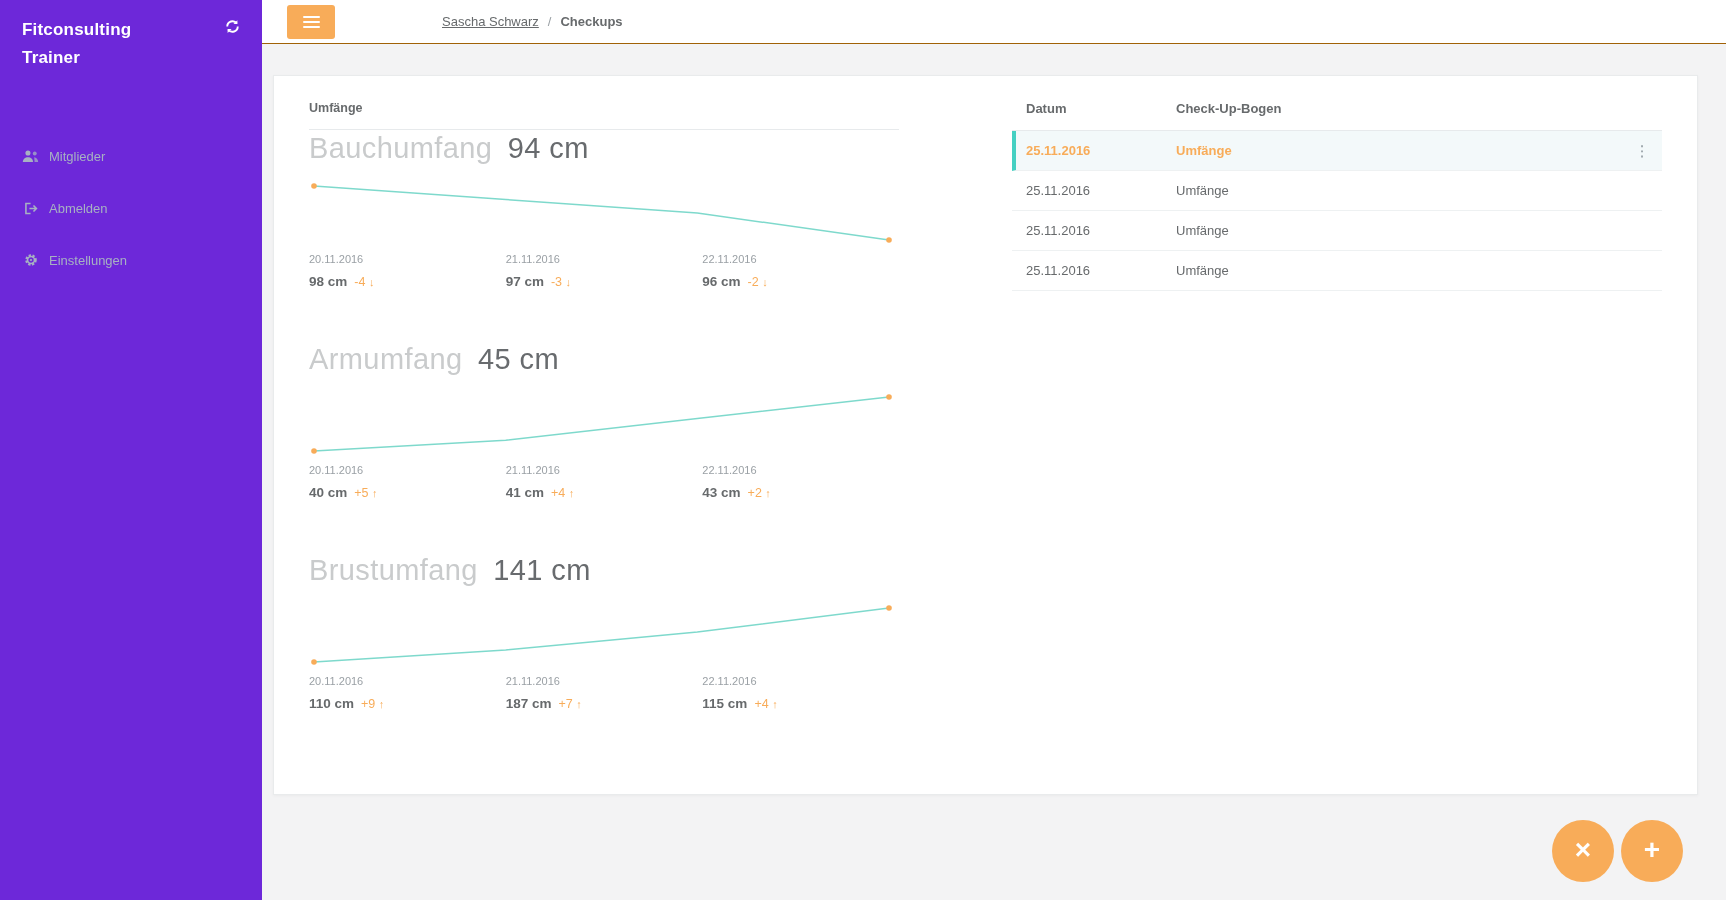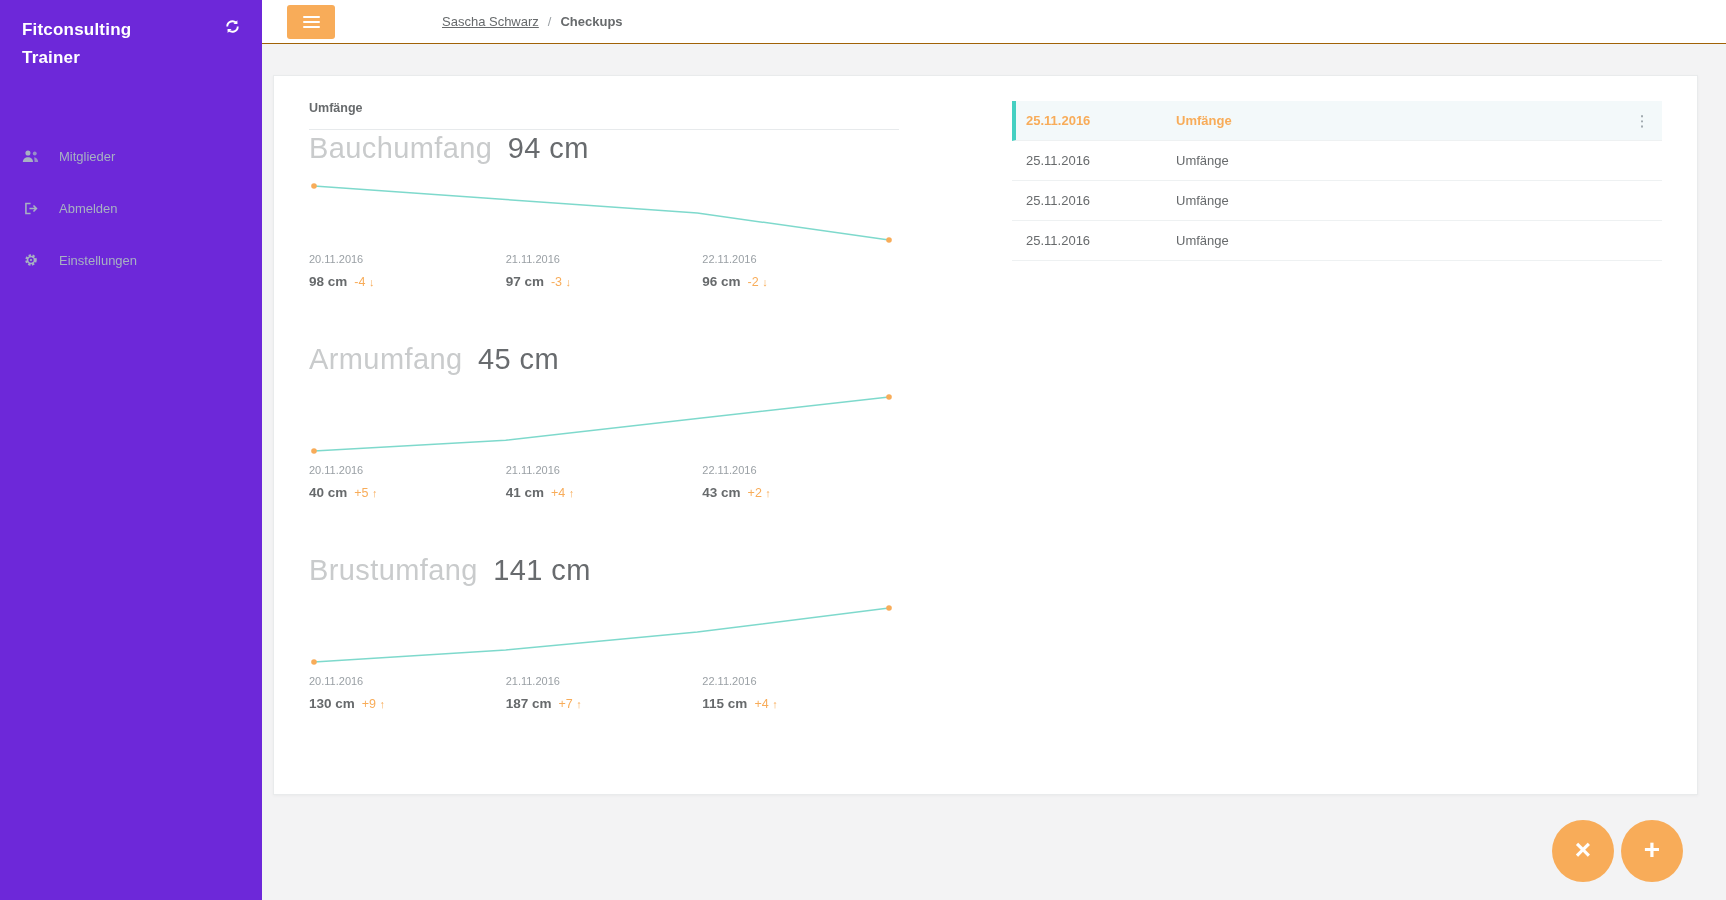--- a/index.html
+++ b/index.html
@@ -6,21 +6,21 @@
   html,body{width:1726px;height:900px}
   body{font-family:"Liberation Sans",sans-serif;background:#f3f3f4;overflow:hidden}
   .app{display:flex;width:1726px;height:900px}
 
   
   .sidebar{width:262px;background:#6d28d9;flex-shrink:0;padding-top:16px}
   .brand-row{display:flex;justify-content:space-between;align-items:flex-start;padding:0 22px;color:#fff}
   .brand{font-size:17px;font-weight:bold;line-height:1.65;max-width:140px;letter-spacing:.2px}
   .refresh{color:#fff;margin-top:3px;cursor:pointer;display:inline-flex}
   .nav{margin-top:58px;display:flex;flex-direction:column}
-  .nav-item{display:flex;align-items:center;gap:20px;padding:0 22px;height:52px;color:#a7b1c2;font-size:13px;text-decoration:none;cursor:pointer}
+  .nav-item{display:flex;align-items:center;gap:10px;padding:0 22px;height:52px;color:#a7b1c2;font-size:13px;text-decoration:none;cursor:pointer}
   .nav-icon{width:17px;display:inline-flex;justify-content:center;color:#a7b1c2}
 
   
   .main{flex:1;display:flex;flex-direction:column;position:relative;min-width:0}
   .topbar{height:44px;background:#fff;display:flex;align-items:center;flex-shrink:0;border-bottom:1px solid #a16207}
   .hamburger{width:48px;height:34px;background:#f8ac59;border:none;border-radius:3px;margin-left:25px;display:flex;flex-direction:column;justify-content:center;align-items:center;gap:3px;cursor:pointer}
   .hamburger .bar{width:17px;height:2px;background:#fff;border-radius:1px}
   .breadcrumb{margin-left:107px;font-size:13px;color:#676a6c;display:flex;align-items:center}
   .breadcrumb a{color:#676a6c;text-decoration:underline;cursor:pointer}
   .breadcrumb .sep{margin:0 9px;color:#9aa0a5}
@@ -187,35 +187,40 @@
               <span class="metric-value">141 cm</span>
             </h2>
             <svg class="sparkline" viewBox="0 0 585 64">
                 <polyline points="5.0,59.0 196.7,47.0 388.3,29.0 580.0,5.0" fill="none" stroke="#5ecfbf" stroke-width="1.5" opacity="0.8"></polyline>
                 <circle cx="5" cy="59" r="2.8" fill="#f8ac59"></circle>
                 <circle cx="580" cy="5" r="2.8" fill="#f8ac59"></circle>
               </svg>
             <div class="points">
               <div class="point">
                 <div class="pt-date">20.11.2016</div>
-                <div class="pt-val"><span class="v">130 cm</span><span class="d"><span>+9</span> <span class="arrow">↑</span></span></div>
+                <div class="pt-val"><span class="v">110 cm</span><span class="d"><span>+9</span> <span class="arrow">↑</span></span></div>
               </div>
               <div class="point">
                 <div class="pt-date">21.11.2016</div>
                 <div class="pt-val"><span class="v">187 cm</span><span class="d"><span>+7</span> <span class="arrow">↑</span></span></div>
               </div>
               <div class="point">
                 <div class="pt-date">22.11.2016</div>
                 <div class="pt-val"><span class="v">115 cm</span><span class="d"><span>+4</span> <span class="arrow">↑</span></span></div>
               </div>
             </div>
           </section>
         </div>
 
         <div class="right-col">
+          <div class="thead">
+            <div class="th">Datum</div>
+            <div class="th">Check-Up-Bogen</div>
+            <div class="th"></div>
+          </div>
           <div class="trow selected">
             <div class="td date">25.11.2016</div>
             <div class="td type">Umfänge</div>
             <div class="td menu">⋮</div>
           </div>
           <div class="trow">
             <div class="td date">25.11.2016</div>
             <div class="td type">Umfänge</div>
             <div class="td"></div>
           </div>

